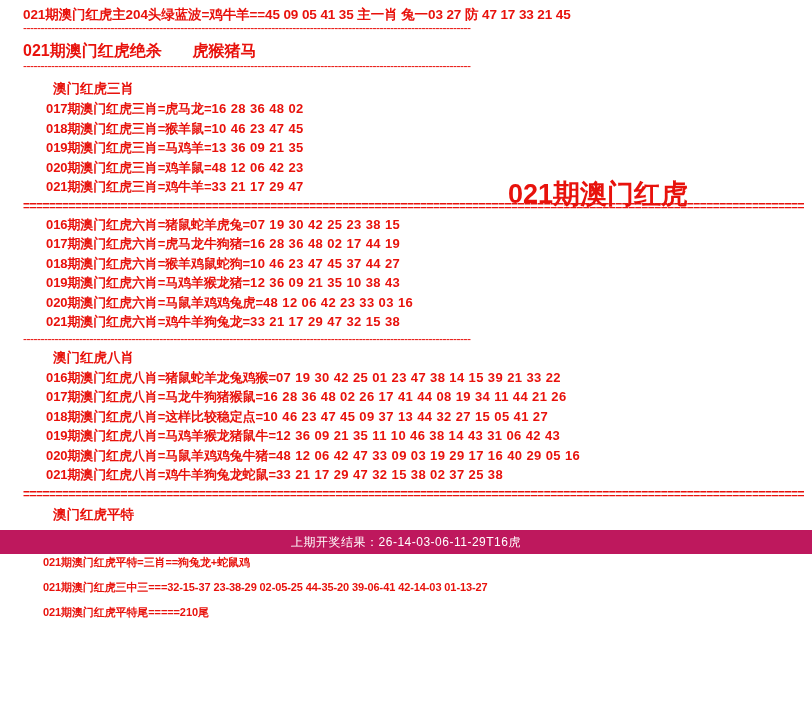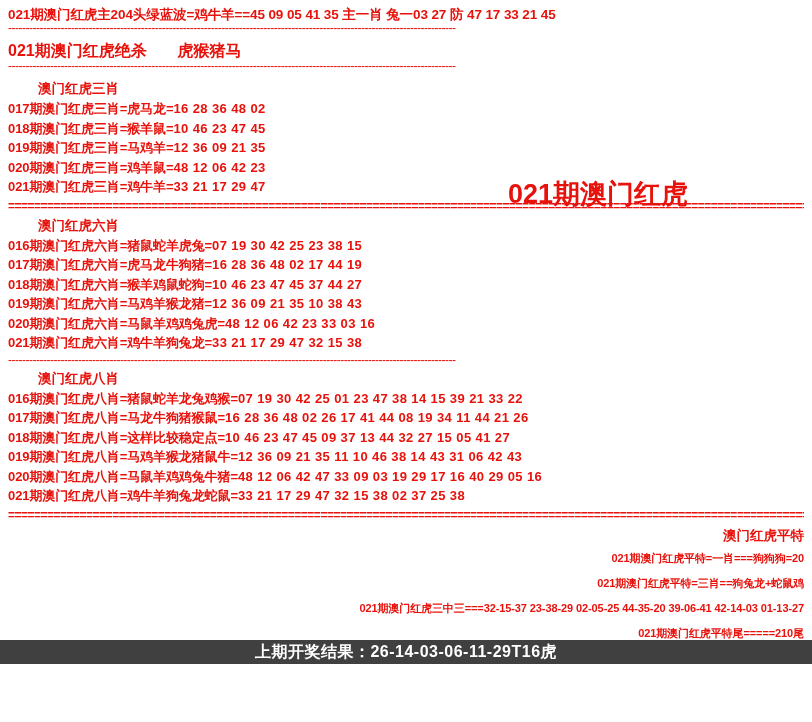--- a/index.html
+++ b/index.html
@@ -10,23 +10,23 @@
     width: 812px;
     height: 722px;
     background: #ffffff;
     font-family: "Liberation Sans", sans-serif;
     color: #e8120c;
     overflow: hidden;
   }
   .page {
     position: relative;
     width: 812px;
-    height: 664px;
+    height: 554px;
     box-sizing: border-box;
-    padding: 6px 8px 0 8px;
+    padding: 6px 8px 0 23px;
   }
   .hdr-line {
     font-size: 13.5px;
     font-weight: bold;
     color: #e8120c;
     line-height: 17px;
     white-space: nowrap;
     letter-spacing: -0.1px;
   }
   .intro {
@@ -78,56 +78,56 @@
     line-height: 21px;
     padding-left: 30px;
     white-space: nowrap;
   }
   .row {
     font-size: 13px;
     font-weight: bold;
     line-height: 19.5px;
     white-space: nowrap;
     letter-spacing: -0.1px;
+    margin-left: 23px;
   }
   .row .nums {
     letter-spacing: 0.4px;
   }
   .big-title {
     position: absolute;
     left: 508px;
     top: 176px;
     font-size: 27px;
     font-weight: bold;
     color: #e8120c;
     white-space: nowrap;
     letter-spacing: 0px;
   }
   .flat-section {
     margin-top: 2px;
-    text-align: right;
   }
   .flat-row {
     font-size: 11px;
     font-weight: bold;
     line-height: 25px;
     white-space: nowrap;
     letter-spacing: -0.1px;
     margin-left: 20px;
   }
   .footer {
     position: absolute;
     left: 0;
     bottom: 0;
     width: 812px;
     height: 24px;
-    background: #404040;
+    background: #be185d;
     color: #ffffff;
-    font-size: 16px;
-    font-weight: bold;
+    font-size: 12px;
+    font-weight: normal;
     text-align: center;
     line-height: 24px;
     white-space: nowrap;
     letter-spacing: 0.5px;
   }
   .spacer-2 { height: 2px; }
   .spacer-4 { height: 4px; }
   .spacer-6 { height: 6px; }
 </style>
 </head>
@@ -152,35 +152,34 @@
 
   <div class="section">
     <div class="section-title">澳门红虎三肖</div>
     <div class="row">
       <span>017期澳门红虎三肖=虎马龙=</span><span class="nums">16  28  36  48  02</span>
     </div>
     <div class="row">
       <span>018期澳门红虎三肖=猴羊鼠=</span><span class="nums">10  46  23  47  45</span>
     </div>
     <div class="row">
-      <span>019期澳门红虎三肖=马鸡羊=</span><span class="nums">12  36  09  21  35</span>
+      <span>019期澳门红虎三肖=马鸡羊=</span><span class="nums">13  36  09  21  35</span>
     </div>
     <div class="row">
       <span>020期澳门红虎三肖=鸡羊鼠=</span><span class="nums">48  12  06  42  23</span>
     </div>
     <div class="row">
       <span>021期澳门红虎三肖=鸡牛羊=</span><span class="nums">33  21  17  29  47</span>
     </div>
   </div>
 
   <div class="spacer-4"></div>
   <div class="rule-eq">===========================================================================================================================</div>
 
   <div class="section">
-    <div class="section-title">澳门红虎六肖</div>
     <div class="row">
       <span>016期澳门红虎六肖=猪鼠蛇羊虎兔=</span><span class="nums">07  19  30  42  25  23  38  15</span>
     </div>
     <div class="row">
       <span>017期澳门红虎六肖=虎马龙牛狗猪=</span><span class="nums">16  28  36  48  02  17  44  19</span>
     </div>
     <div class="row">
       <span>018期澳门红虎六肖=猴羊鸡鼠蛇狗=</span><span class="nums">10  46  23  47  45  37  44  27</span>
     </div>
     <div class="row">

